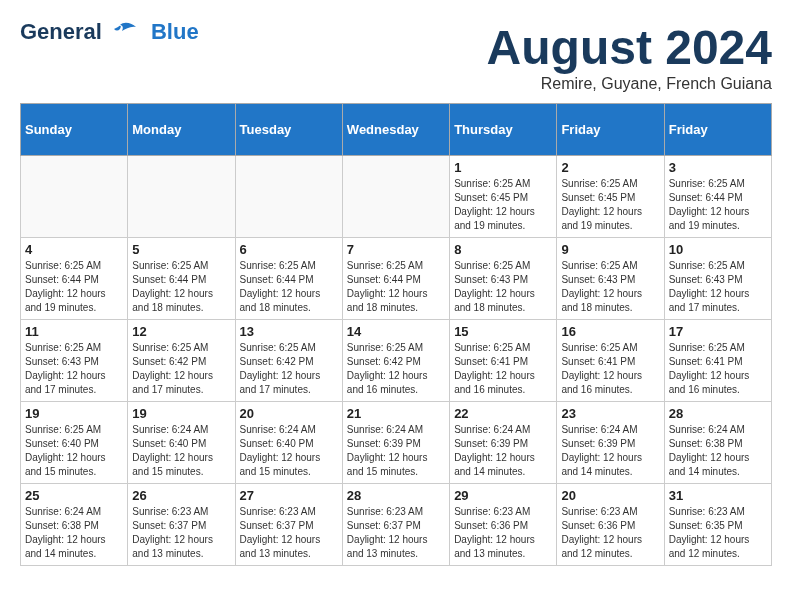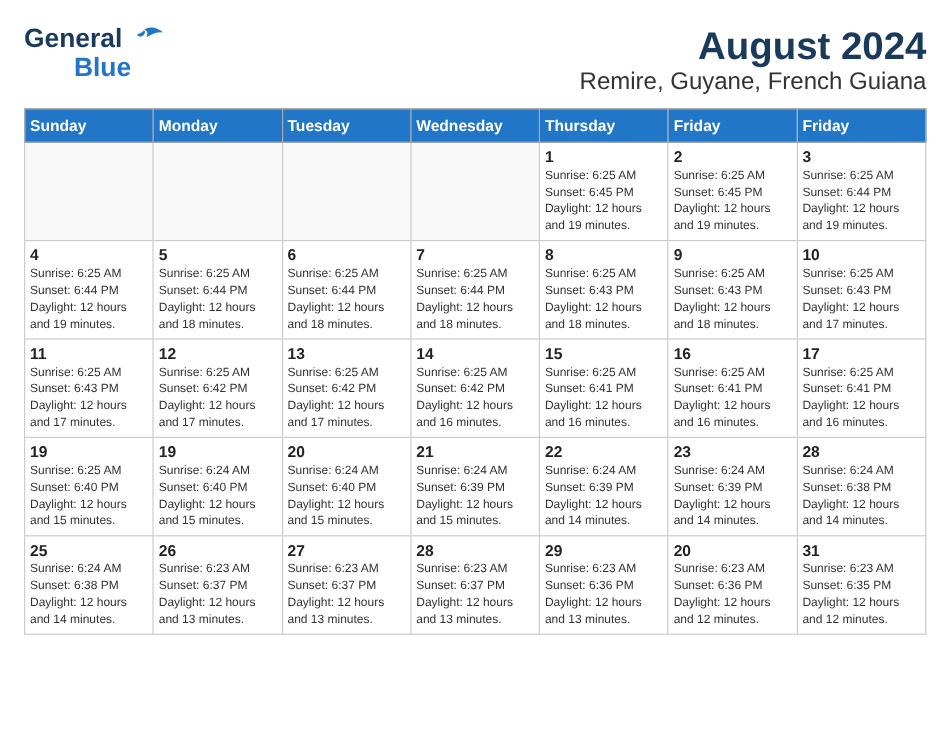--- a/index.html
+++ b/index.html
@@ -11,46 +11,46 @@
       padding: 20px;
     }
     .header-area {
       display: flex;
       justify-content: space-between;
       align-items: flex-start;
       margin-bottom: 10px;
     }
     .logo {
       display: flex;
-      flex-direction: column;
-      align-items: center;
+      flex-direction: row;
+      align-items: flex-start;
     }
     .title-area {
       text-align: right;
     }
     .main-title {
-      font-size: 32px;
+      font-size: 48px;
       font-weight: bold;
       color: #1a3a5c;
     }
     .subtitle {
-      font-size: 20px;
+      font-size: 16px;
       color: #333;
     }
     table {
       width: 100%;
       border-collapse: collapse;
       table-layout: fixed;
     }
     thead tr th {
       background-color: #2176c7;
       color: #fff;
       font-size: 13px;
       font-weight: bold;
-      padding: 6px 4px;
+      padding: 18px 4px;
       text-align: left;
       border: 1px solid #aaa;
       margin-left: 20px;
     }
     tbody tr td {
       border: 1px solid #ccc;
       vertical-align: top;
       padding: 4px;
       font-size: 10.5px;
       color: #222;

